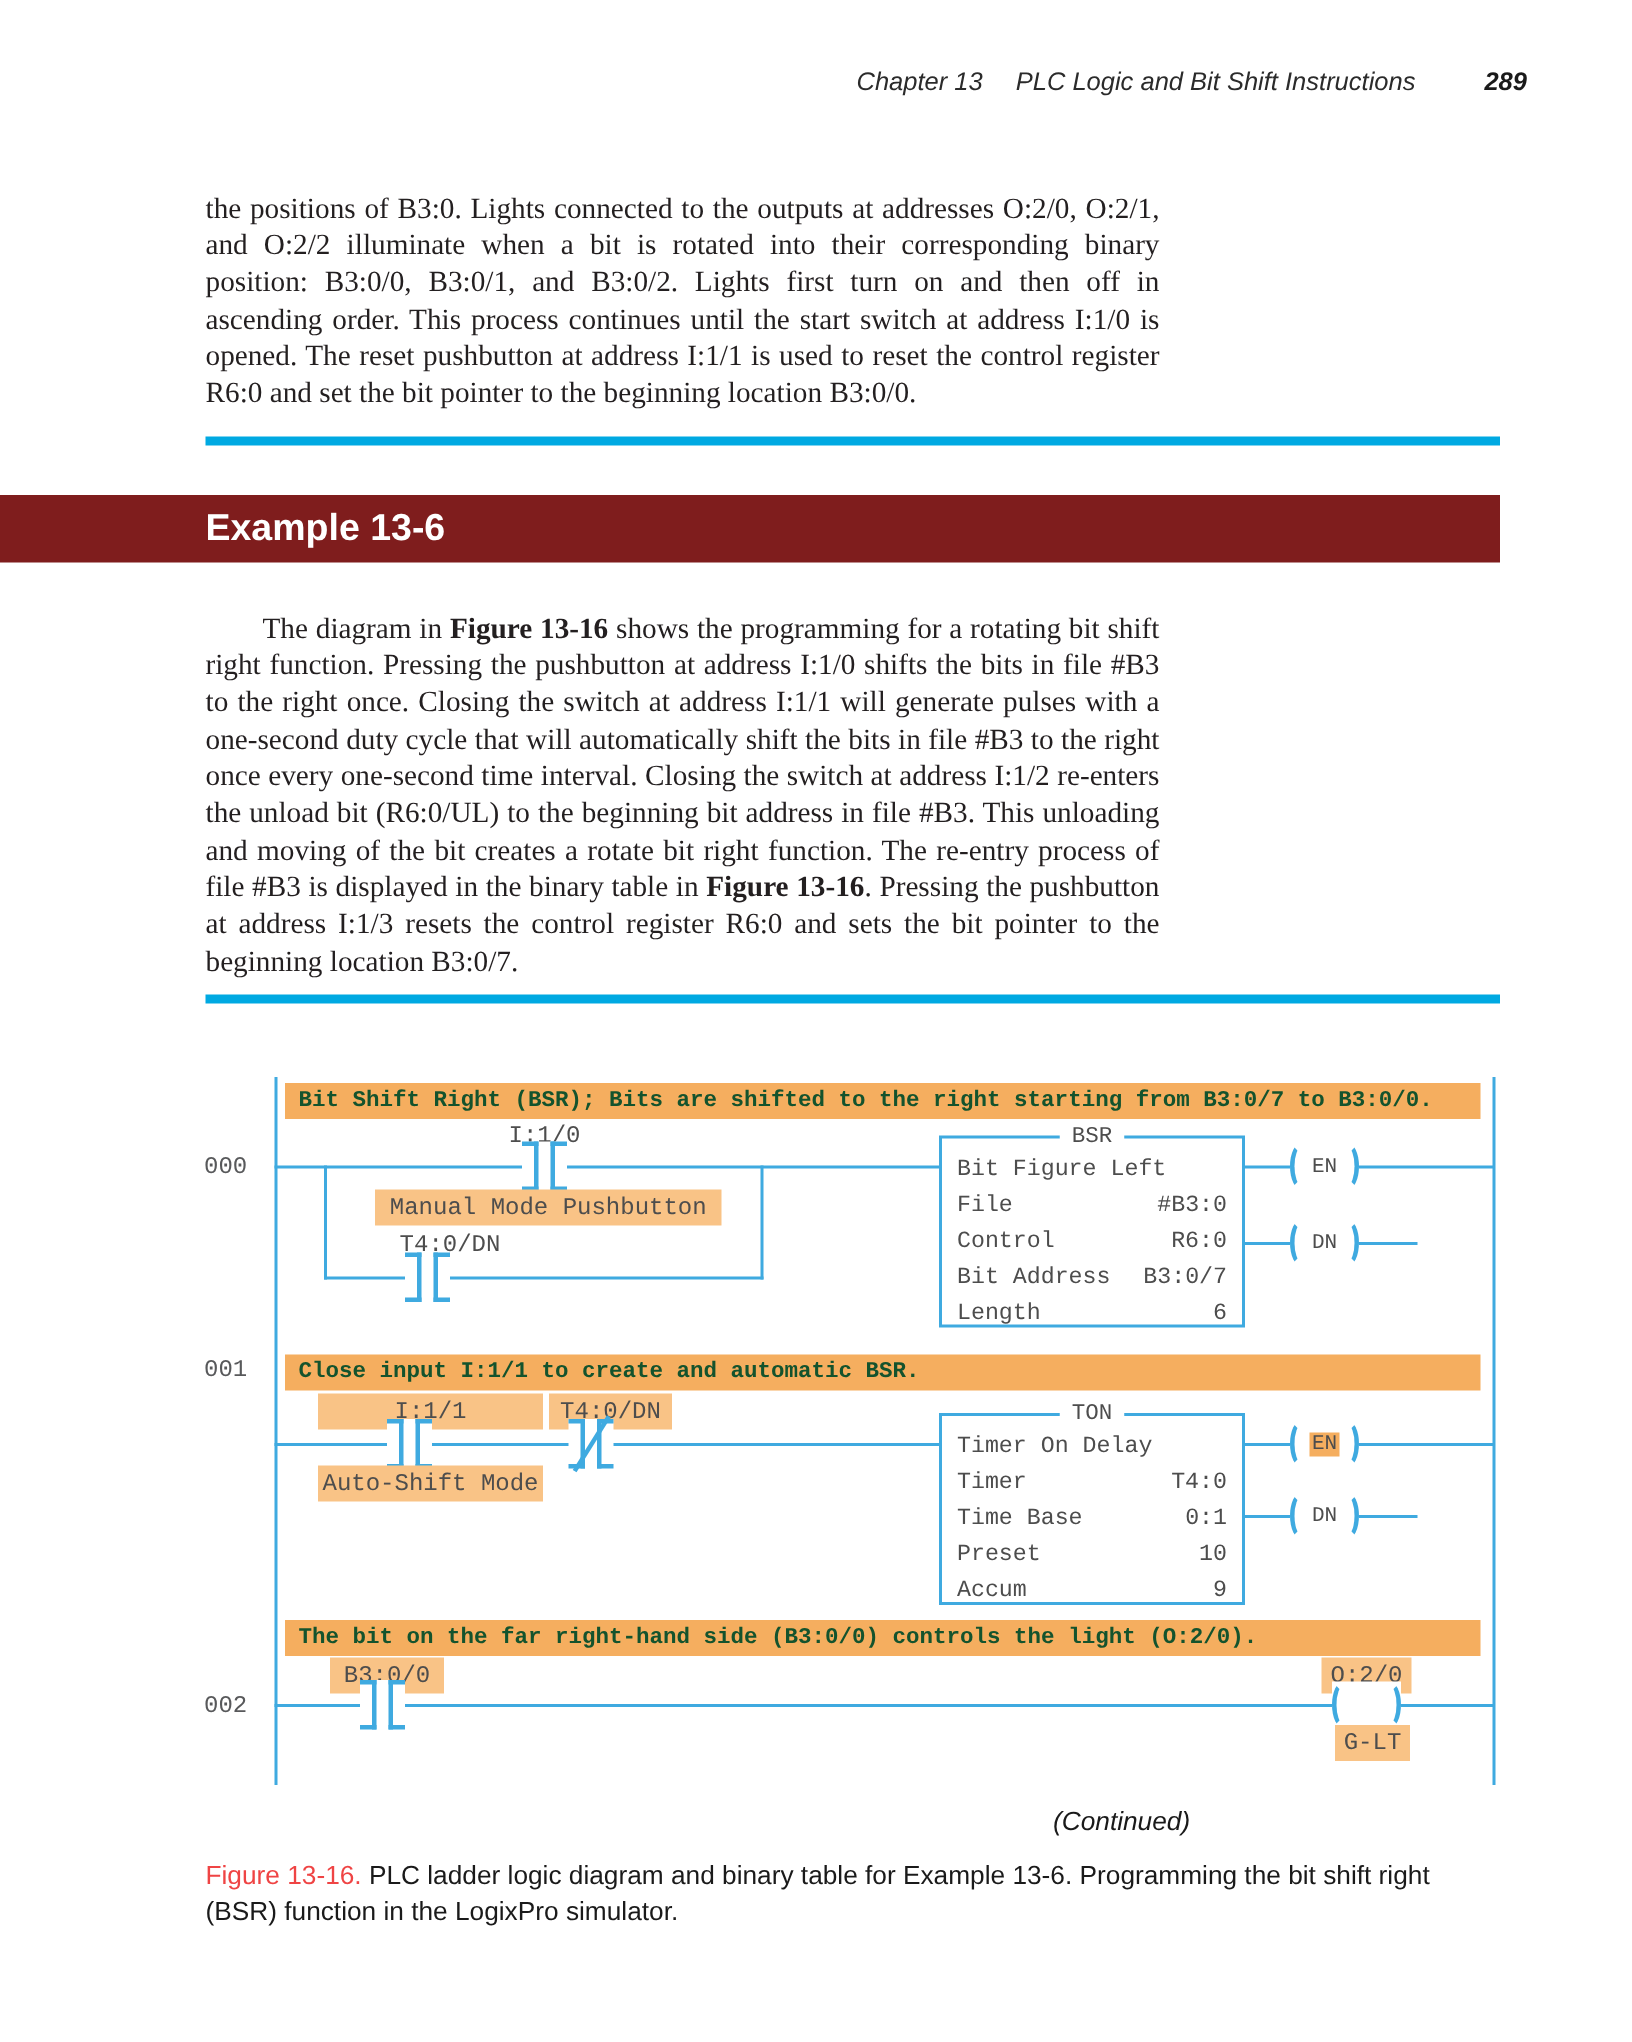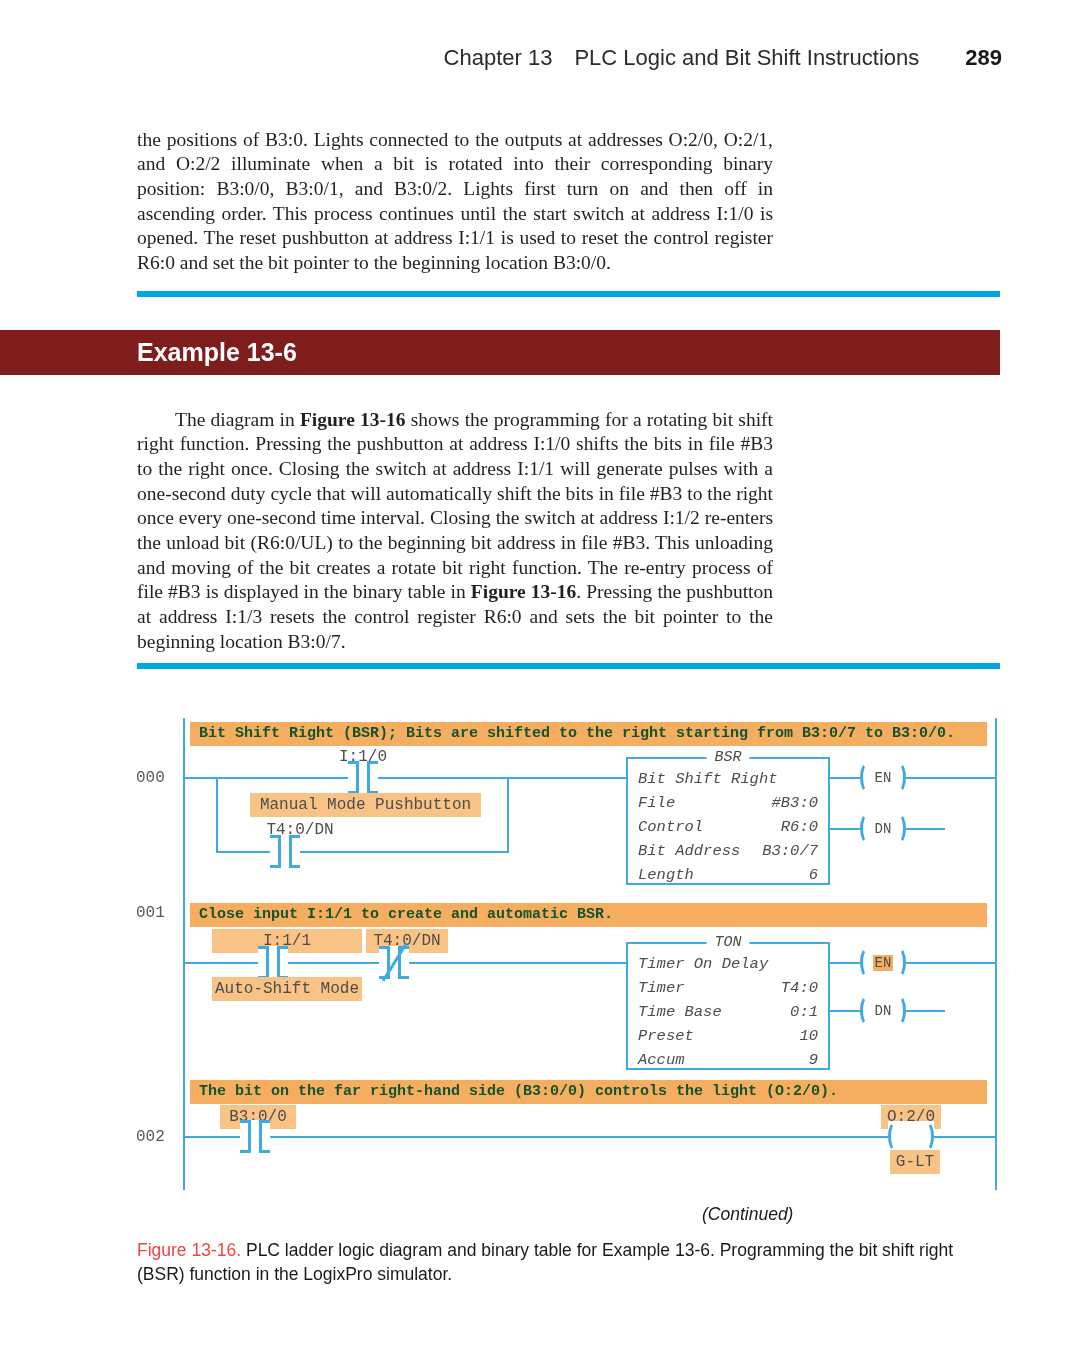--- a/index.html
+++ b/index.html
@@ -1,21 +1,21 @@
 <!DOCTYPE html>
 <html><head>
 <meta charset="utf-8">
 <style>
   html,body{margin:0;padding:0;background:#ffffff;}
   .page{position:relative;width:1088px;height:1361px;background:#ffffff;overflow:hidden;
         font-family:"Liberation Serif",serif;color:#231f20;}
 
   
-  .runhead{position:absolute;top:45px;left:0;width:1002px;display:flex;justify-content:flex-end;
-           align-items:baseline;font-family:"Liberation Sans",sans-serif;font-size:22px;color:#2b2b2b;}
+  .runhead{position:absolute;top:45px;left:16px;width:1002px;display:flex;justify-content:flex-end;
+           align-items:baseline;font-family:"Liberation Sans",sans-serif;font-size:17px;color:#2b2b2b;font-style:italic;}
   .runhead .chap{margin-right:22px;}
   .runhead .pagenum{font-weight:bold;margin-left:46px;color:#1a1a1a;}
 
   
   .para{position:absolute;left:137px;width:636px;font-size:19.5px;line-height:24.7px;
         text-align:justify;color:#231f20;}
   .para.p1{top:108px;}
   .para.p2{top:388px;text-indent:38px;}
   .para b{font-weight:bold;}
 
@@ -45,21 +45,21 @@
            width:3px;height:43px;background:#3faae0;transform:rotate(32deg);}
   .coil{position:absolute;width:46px;height:31px;background:#ffffff;display:flex;
         align-items:center;justify-content:center;font-family:"Liberation Mono",monospace;
         font-size:14px;color:#4d4d4d;}
   .coil::before{content:"";position:absolute;left:0;top:0;width:15px;height:31px;box-sizing:border-box;
         border:3px solid transparent;border-left-color:#3faae0;border-radius:50%;}
   .coil::after{content:"";position:absolute;right:0;top:0;width:15px;height:31px;box-sizing:border-box;
         border:3px solid transparent;border-right-color:#3faae0;border-radius:50%;}
   .coil .hl{background:#f5ae5f;padding:0 2px;}
   .ibox{position:absolute;width:204px;height:128px;box-sizing:border-box;border:2px solid #3faae0;
-        background:#ffffff;padding:8px 10px 0 10px;font-style:italic;}
+        background:#ffffff;padding:8px 10px 0 10px;}
   .ibox .ititle{position:absolute;top:-11px;left:50%;transform:translateX(-50%);background:#ffffff;
         padding:0 8px;line-height:20px;font-family:"Liberation Mono",monospace;font-size:15px;color:#4d4d4d;}
   .ibox .irow{display:flex;justify-content:space-between;height:24px;line-height:24px;
         font-family:"Liberation Mono",monospace;font-size:15.5px;color:#4d4d4d;}
 
   
   .continued{position:absolute;left:702px;top:1204px;width:300px;text-align:left;
              font-family:"Liberation Sans",sans-serif;font-style:italic;font-size:17.5px;color:#1a1a1a;}
   .caption{position:absolute;left:137px;top:1238px;width:828px;
            font-family:"Liberation Sans",sans-serif;font-size:17.5px;line-height:24px;color:#1a1a1a;}
@@ -113,21 +113,21 @@
     <div class="olabel" style="left:250px;top:793px;width:231px;">Manual Mode Pushbutton</div>
     <div class="flabel" style="left:240px;top:820px;width:120px;">T4:0/DN</div>
     <div class="contact" style="left:270px;top:835px;">
       <span class="lb"></span>
       <span class="rb"></span>
     </div>
 
     <div class="ibox" style="left:626px;top:757px;">
       <span class="ititle">BSR</span>
       <div class="irow">
-        <span>Bit Shift Right</span>
+        <span>Bit Figure Left</span>
         <span></span>
       </div>
       <div class="irow">
         <span>File</span>
         <span>#B3:0</span>
       </div>
       <div class="irow">
         <span>Control</span>
         <span>R6:0</span>
       </div>

